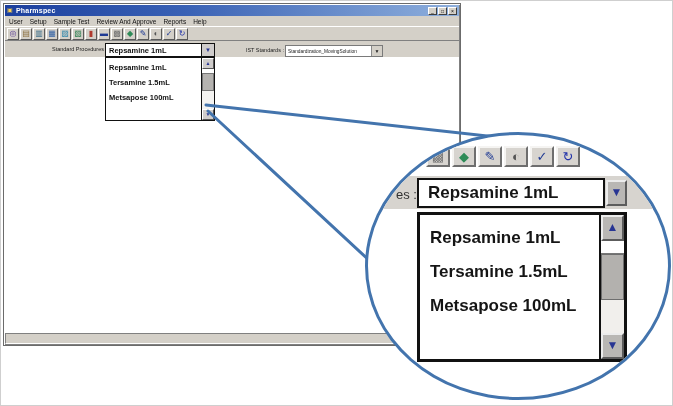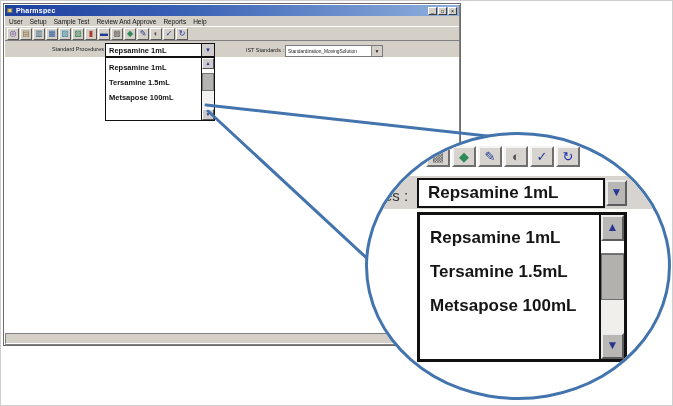--- a/index.html
+++ b/index.html
@@ -66,21 +66,21 @@
   .lines{position:absolute;left:0;top:0;z-index:4;pointer-events:none;}
 
   
   .callout{position:absolute;left:364px;top:131px;width:306px;height:268px;background:#fff;
            border:3px solid #4374ad;border-radius:50%;overflow:hidden;z-index:5;box-sizing:border-box;}
   .c-iconrow{position:absolute;left:58px;top:11px;display:flex;gap:2px;}
   .c-tbtn{width:24px;height:21px;background:#d7d4cf;border:2px solid;
           border-color:#f5f4f2 #6e6e6e #6e6e6e #f5f4f2;box-sizing:border-box;
           font-size:13px;line-height:17px;text-align:center;overflow:hidden;}
   .c-band{position:absolute;left:0;top:41px;width:100%;height:33px;background:#d7d4cf;}
-  .c-labeltail{position:absolute;left:16px;top:52px;font-size:15px;color:#333;}
+  .c-labeltail{position:absolute;left:28px;top:52px;font-size:13px;color:#333;}
   .c-combo{position:absolute;left:49px;top:43px;width:188px;height:30px;background:#fff;
            border:2px solid #111;box-sizing:border-box;display:flex;align-items:center;}
   .c-combo-field{font-size:17px;font-weight:bold;color:#151515;padding-left:9px;white-space:nowrap;}
   .c-combo-btn{position:absolute;left:238px;top:45px;width:21px;height:26px;background:#b9b7b4;
                border:2px solid;border-color:#ececec #5c5c5c #5c5c5c #ececec;box-sizing:border-box;
                text-align:center;font-size:12px;line-height:21px;color:#283593;}
   .c-list{position:absolute;left:49px;top:77px;width:210px;height:150px;background:#fff;
           border:3px solid #111;box-sizing:border-box;display:flex;}
   .c-items{flex:1;padding-top:6px;}
   .c-item{font-size:17px;font-weight:bold;color:#151515;padding:7px 0 7px 10px;white-space:nowrap;}

